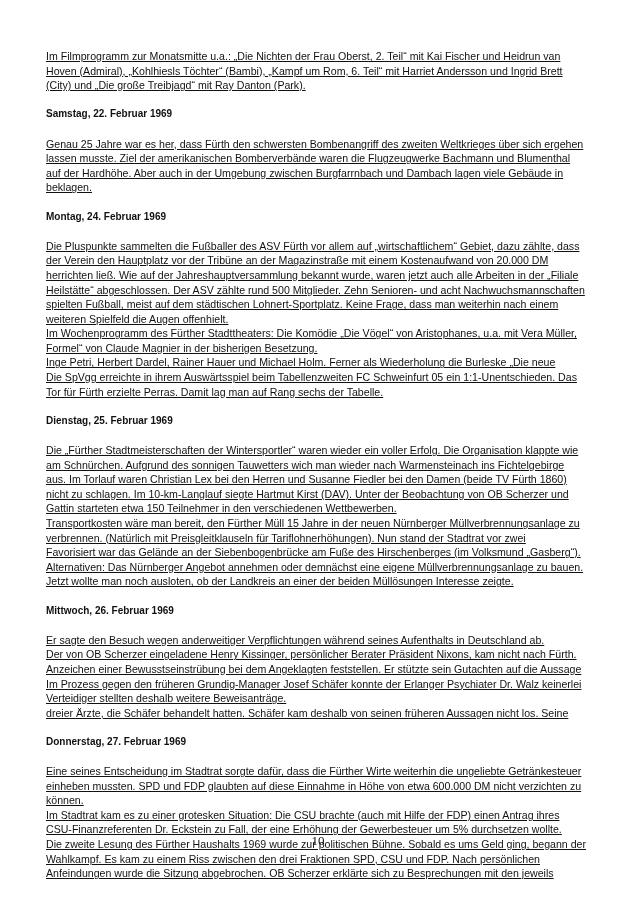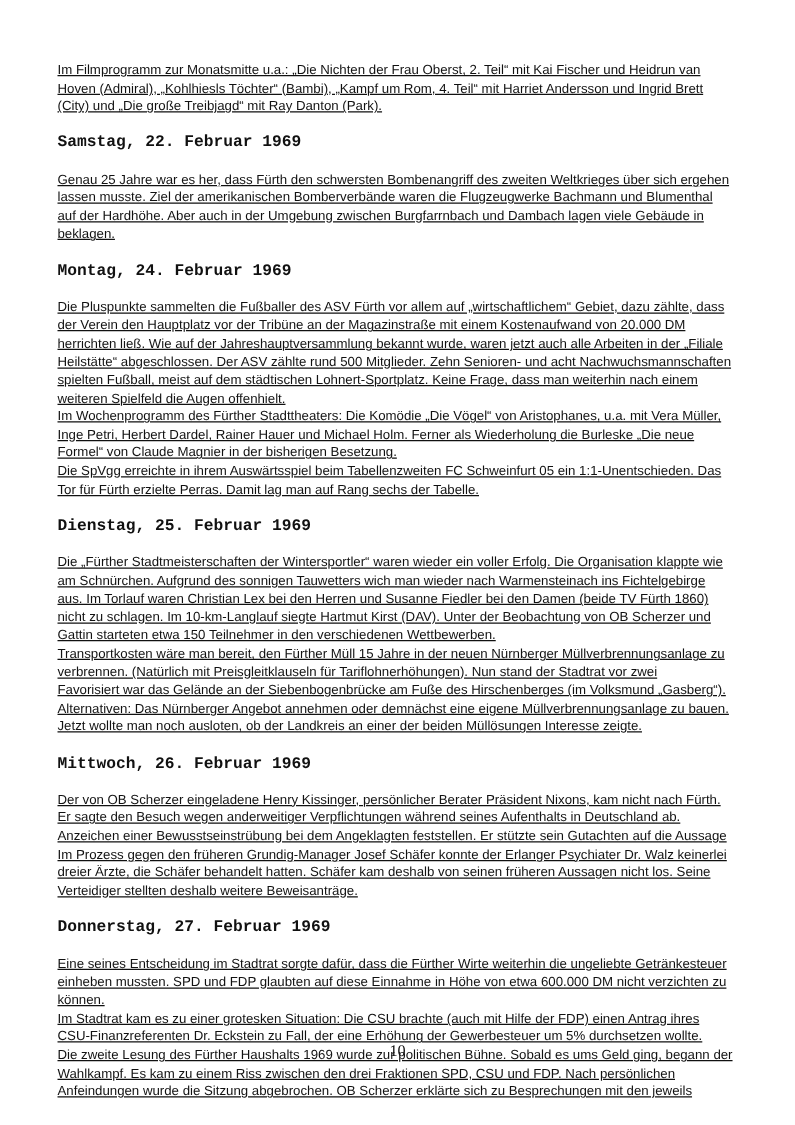--- a/index.html
+++ b/index.html
@@ -25,45 +25,44 @@
       font-size: 10.6px;
       line-height: 14.6px;
       margin: 0 0 14.6px 0;
       white-space: nowrap;
     }
     .para .line {
       display: block;
       text-decoration: underline;
     }
     .heading {
-      font-size: 13px;
+      font-size: 10px;
       line-height: 14.6px;
       font-weight: bold;
       margin: 0 0 14.6px 0;
-      font-family: Liberation Mono, monospace;
     }
     .page-number {
       position: absolute;
       left: 0;
       width: 636px;
       top: 833px;
       text-align: center;
       font-family: "Liberation Serif", serif;
       font-size: 13px;
       color: #111111;
     }
   </style>
 </head>
 <body>
 
 <div class="page" id="page-root">
     <div>
       <div class="para">
         <span class="line">Im Filmprogramm zur Monatsmitte u.a.: „Die Nichten der Frau Oberst, 2. Teil“ mit Kai Fischer und Heidrun van</span>
-        <span class="line">Hoven (Admiral), „Kohlhiesls Töchter“ (Bambi), „Kampf um Rom, 4. Teil“ mit Harriet Andersson und Ingrid Brett</span>
+        <span class="line">Hoven (Admiral), „Kohlhiesls Töchter“ (Bambi), „Kampf um Rom, 6. Teil“ mit Harriet Andersson und Ingrid Brett</span>
         <span class="line">(City) und „Die große Treibjagd“ mit Ray Danton (Park).</span>
       </div>
     </div>
     <div>
       <div class="heading">Samstag, 22. Februar 1969</div>
       <div class="para">
         <span class="line">Genau 25 Jahre war es her, dass Fürth den schwersten Bombenangriff des zweiten Weltkrieges über sich ergehen</span>
         <span class="line">lassen musste. Ziel der amerikanischen Bomberverbände waren die Flugzeugwerke Bachmann und Blumenthal</span>
         <span class="line">auf der Hardhöhe. Aber auch in der Umgebung zwischen Burgfarrnbach und Dambach lagen viele Gebäude in</span>
         <span class="line">beklagen.</span>
@@ -72,22 +71,22 @@
     <div>
       <div class="heading">Montag, 24. Februar 1969</div>
       <div class="para">
         <span class="line">Die Pluspunkte sammelten die Fußballer des ASV Fürth vor allem auf „wirtschaftlichem“ Gebiet, dazu zählte, dass</span>
         <span class="line">der Verein den Hauptplatz vor der Tribüne an der Magazinstraße mit einem Kostenaufwand von 20.000 DM</span>
         <span class="line">herrichten ließ. Wie auf der Jahreshauptversammlung bekannt wurde, waren jetzt auch alle Arbeiten in der „Filiale</span>
         <span class="line">Heilstätte“ abgeschlossen. Der ASV zählte rund 500 Mitglieder. Zehn Senioren- und acht Nachwuchsmannschaften</span>
         <span class="line">spielten Fußball, meist auf dem städtischen Lohnert-Sportplatz. Keine Frage, dass man weiterhin nach einem</span>
         <span class="line">weiteren Spielfeld die Augen offenhielt.</span>
         <span class="line">Im Wochenprogramm des Fürther Stadttheaters: Die Komödie „Die Vögel“ von Aristophanes, u.a. mit Vera Müller,</span>
+        <span class="line">Formel“ von Claude Magnier in der bisherigen Besetzung.</span>
         <span class="line">Inge Petri, Herbert Dardel, Rainer Hauer und Michael Holm. Ferner als Wiederholung die Burleske „Die neue</span>
-        <span class="line">Formel“ von Claude Magnier in der bisherigen Besetzung.</span>
         <span class="line">Die SpVgg erreichte in ihrem Auswärtsspiel beim Tabellenzweiten FC Schweinfurt 05 ein 1:1-Unentschieden. Das</span>
         <span class="line">Tor für Fürth erzielte Perras. Damit lag man auf Rang sechs der Tabelle.</span>
       </div>
     </div>
     <div>
       <div class="heading">Dienstag, 25. Februar 1969</div>
       <div class="para">
         <span class="line">Die „Fürther Stadtmeisterschaften der Wintersportler“ waren wieder ein voller Erfolg. Die Organisation klappte wie</span>
         <span class="line">am Schnürchen. Aufgrund des sonnigen Tauwetters wich man wieder nach Warmensteinach ins Fichtelgebirge</span>
         <span class="line">aus. Im Torlauf waren Christian Lex bei den Herren und Susanne Fiedler bei den Damen (beide TV Fürth 1860)</span>
@@ -96,26 +95,26 @@
         <span class="line">Transportkosten wäre man bereit, den Fürther Müll 15 Jahre in der neuen Nürnberger Müllverbrennungsanlage zu</span>
         <span class="line">verbrennen. (Natürlich mit Preisgleitklauseln für Tariflohnerhöhungen). Nun stand der Stadtrat vor zwei</span>
         <span class="line">Favorisiert war das Gelände an der Siebenbogenbrücke am Fuße des Hirschenberges (im Volksmund „Gasberg“).</span>
         <span class="line">Alternativen: Das Nürnberger Angebot annehmen oder demnächst eine eigene Müllverbrennungsanlage zu bauen.</span>
         <span class="line">Jetzt wollte man noch ausloten, ob der Landkreis an einer der beiden Müllösungen Interesse zeigte.</span>
       </div>
     </div>
     <div>
       <div class="heading">Mittwoch, 26. Februar 1969</div>
       <div class="para">
+        <span class="line">Er sagte den Besuch wegen anderweitiger Verpflichtungen während seines Aufenthalts in Deutschland ab.</span>
         <span class="line">Der von OB Scherzer eingeladene Henry Kissinger, persönlicher Berater Präsident Nixons, kam nicht nach Fürth.</span>
-        <span class="line">Er sagte den Besuch wegen anderweitiger Verpflichtungen während seines Aufenthalts in Deutschland ab.</span>
         <span class="line">Anzeichen einer Bewusstseinstrübung bei dem Angeklagten feststellen. Er stützte sein Gutachten auf die Aussage</span>
         <span class="line">Im Prozess gegen den früheren Grundig-Manager Josef Schäfer konnte der Erlanger Psychiater Dr. Walz keinerlei</span>
+        <span class="line">Verteidiger stellten deshalb weitere Beweisanträge.</span>
         <span class="line">dreier Ärzte, die Schäfer behandelt hatten. Schäfer kam deshalb von seinen früheren Aussagen nicht los. Seine</span>
-        <span class="line">Verteidiger stellten deshalb weitere Beweisanträge.</span>
       </div>
     </div>
     <div>
       <div class="heading">Donnerstag, 27. Februar 1969</div>
       <div class="para">
         <span class="line">Eine seines Entscheidung im Stadtrat sorgte dafür, dass die Fürther Wirte weiterhin die ungeliebte Getränkesteuer</span>
         <span class="line">einheben mussten. SPD und FDP glaubten auf diese Einnahme in Höhe von etwa 600.000 DM nicht verzichten zu</span>
         <span class="line">können.</span>
         <span class="line">Im Stadtrat kam es zu einer grotesken Situation: Die CSU brachte (auch mit Hilfe der FDP) einen Antrag ihres</span>
         <span class="line">CSU-Finanzreferenten Dr. Eckstein zu Fall, der eine Erhöhung der Gewerbesteuer um 5% durchsetzen wollte.</span>

